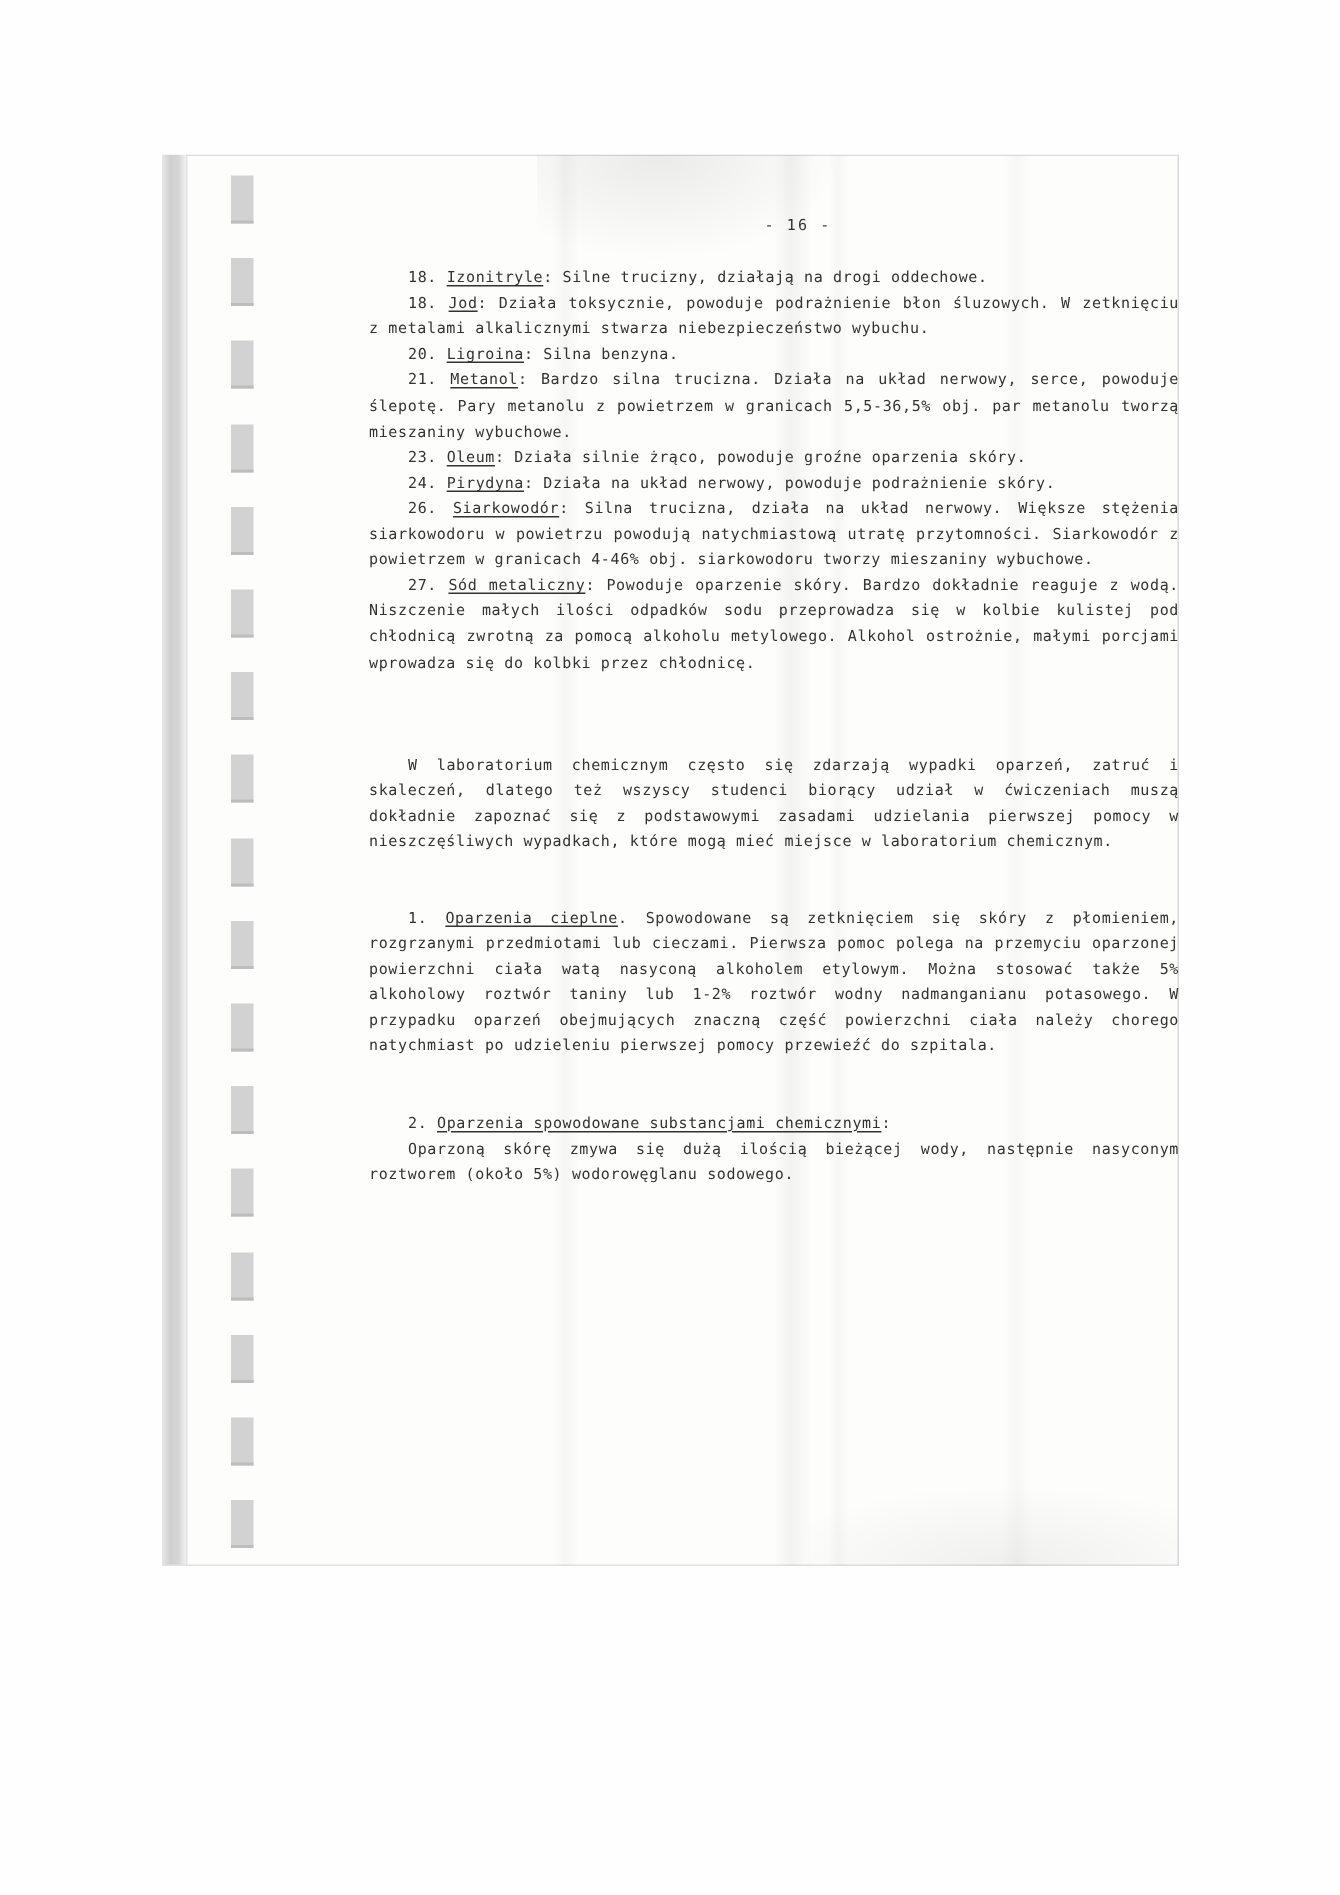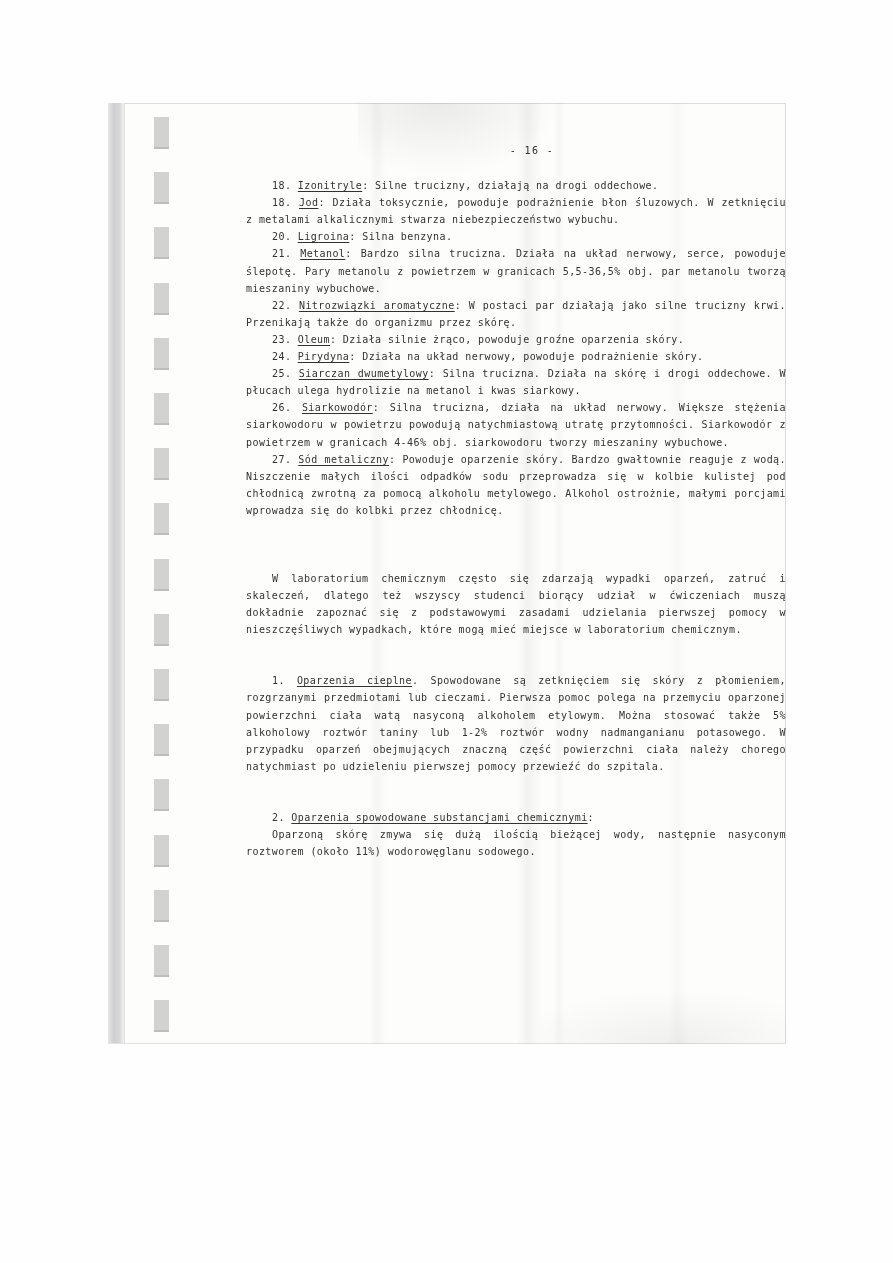--- a/index.html
+++ b/index.html
@@ -147,44 +147,42 @@
     <p id="page-number" class="para">- 16 -</p>
 
     <p class="para indent"><span>18.</span> <u>Izonitryle</u><span>: Silne trucizny, działają na drogi oddechowe.</span></p>
 
     <p class="para indent"><span>18.</span> <u>Jod</u><span>: Działa toksycznie, powoduje podrażnienie błon śluzowych.    W zetknięciu z metalami alkalicznymi stwarza niebezpieczeństwo wybuchu.</span></p>
 
     <p class="para indent"><span>20.</span> <u>Ligroina</u><span>: Silna benzyna.</span></p>
 
     <p class="para indent"><span>21.</span> <u>Metanol</u><span>: Bardzo silna trucizna. Działa na układ   nerwowy,  serce, powoduje ślepotę. Pary metanolu z powietrzem w granicach  5,5-36,5%  obj. par metanolu tworzą mieszaniny wybuchowe.</span></p>
 
-    <p class="para indent"><span>22.</span> <u>Nitrozwiązki aromatyczne</u><span>: W postaci par działają  jako   silne trucizny krwi. Przenikają także do organizmu przez skórę.</span></p>
 
     <p class="para indent"><span>23.</span> <u>Oleum</u><span>: Działa silnie żrąco, powoduje groźne oparzenia skóry.</span></p>
 
     <p class="para indent"><span>24.</span> <u>Pirydyna</u><span>: Działa na układ nerwowy, powoduje podrażnienie skóry.</span></p>
 
-    <p class="para indent"><span>25.</span> <u>Siarczan dwumetylowy</u><span>: Silna trucizna. Działa na skórę  i drogi oddechowe. W płucach ulega hydrolizie na metanol i kwas siarkowy.</span></p>
 
     <p class="para indent"><span>26.</span> <u>Siarkowodór</u><span>: Silna trucizna, działa na układ nerwowy. Większe stężenia siarkowodoru w powietrzu powodują natychmiastową  utratę przytomności. Siarkowodór z powietrzem w granicach 4-46% obj.  siarkowodoru tworzy mieszaniny wybuchowe.</span></p>
 
-    <p class="para indent"><span>27.</span> <u>Sód metaliczny</u><span>: Powoduje oparzenie skóry. Bardzo gwałtownie reaguje z wodą. Niszczenie małych ilości odpadków sodu przeprowadza się w kolbie kulistej pod chłodnicą zwrotną za pomocą alkoholu metylowego. Alkohol ostrożnie, małymi porcjami wprowadza się do kolbki przez chłodnicę.</span></p>
+    <p class="para indent"><span>27.</span> <u>Sód metaliczny</u><span>: Powoduje oparzenie skóry. Bardzo dokładnie reaguje z wodą. Niszczenie małych ilości odpadków sodu przeprowadza się w kolbie kulistej pod chłodnicą zwrotną za pomocą alkoholu metylowego. Alkohol ostrożnie, małymi porcjami wprowadza się do kolbki przez chłodnicę.</span></p>
 
     <div class="gap-md"></div>
 
 
     <div class="gap-sm"></div>
 
     <p class="para indent">W laboratorium chemicznym często się zdarzają wypadki oparzeń,  zatruć i skaleczeń, dlatego też wszyscy studenci biorący udział   w ćwiczeniach muszą dokładnie zapoznać się z podstawowymi zasadami udzielania pierwszej pomocy w nieszczęśliwych wypadkach, które mogą mieć miejsce  w laboratorium chemicznym.</p>
 
     <div class="gap-md"></div>
 
     <p class="para indent"><span>1.</span> <u>Oparzenia cieplne</u><span>. Spowodowane są zetknięciem się skóry  z  płomieniem, rozgrzanymi przedmiotami lub cieczami. Pierwsza pomoc   polega   na przemyciu oparzonej powierzchni ciała watą nasyconą alkoholem   etylowym. Można stosować także 5% alkoholowy roztwór taniny lub 1-2%  roztwór wodny nadmanganianu potasowego. W przypadku oparzeń obejmujących  znaczną część powierzchni ciała należy chorego natychmiast  po udzieleniu pierwszej pomocy przewieźć do szpitala.</span></p>
 
     <div class="gap-md"></div>
 
     <p class="para indent"><span>2.</span> <u>Oparzenia spowodowane substancjami chemicznymi</u><span>:</span></p>
 
 
-    <p class="para indent">Oparzoną skórę zmywa się dużą ilością bieżącej wody, następnie nasyconym roztworem (około 11%) wodorowęglanu sodowego.</p>
+    <p class="para indent">Oparzoną skórę zmywa się dużą ilością bieżącej wody, następnie nasyconym roztworem (około 5%) wodorowęglanu sodowego.</p>
 
   </div>
 </div>
 
 </body></html>

